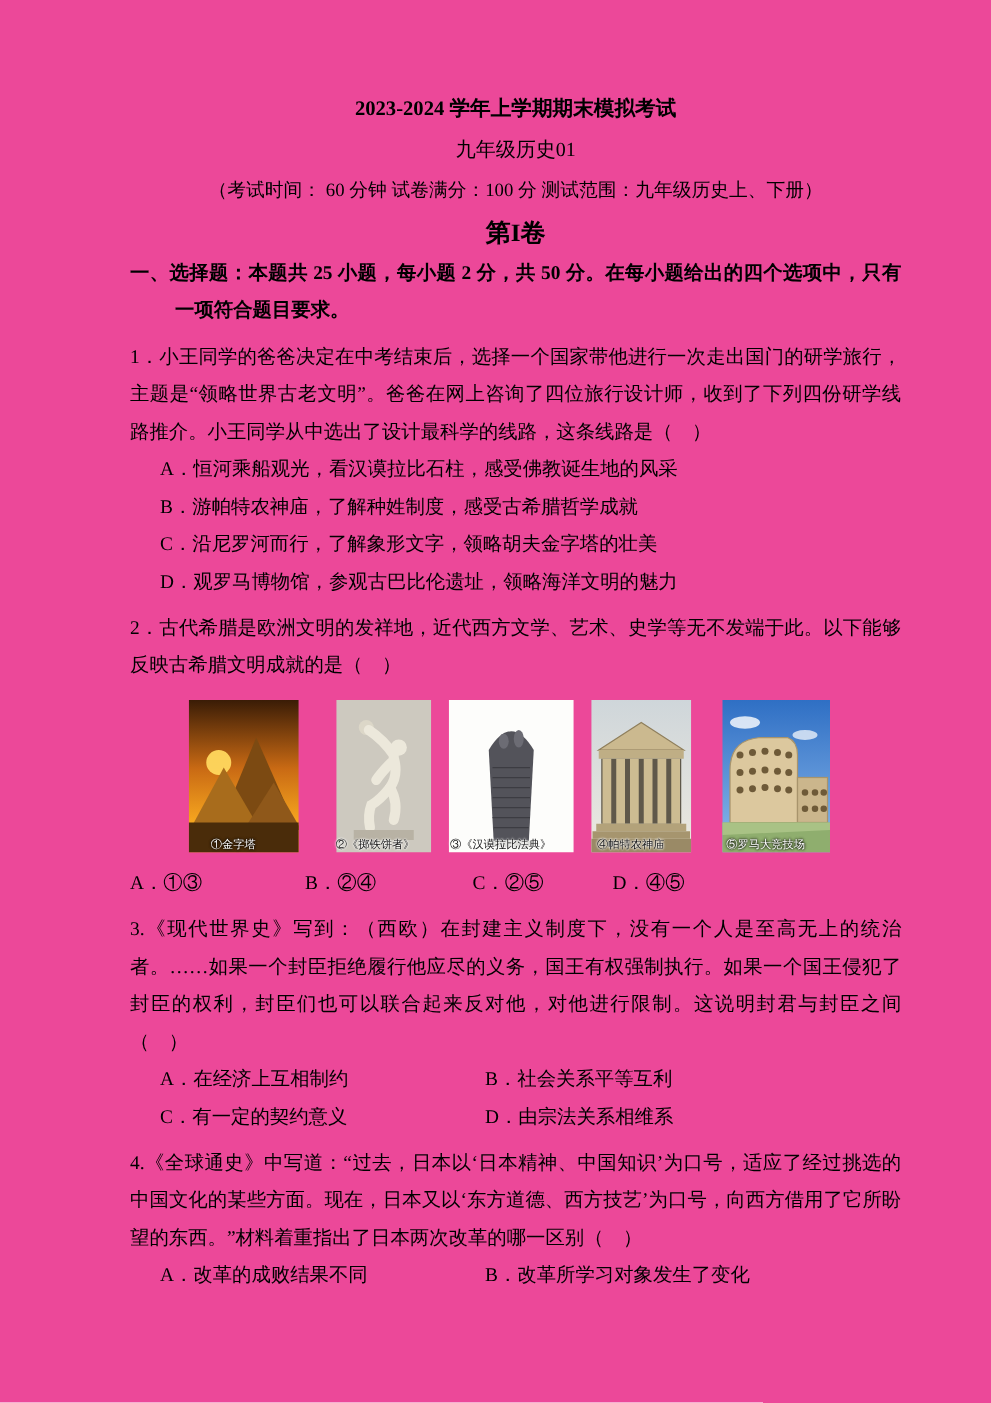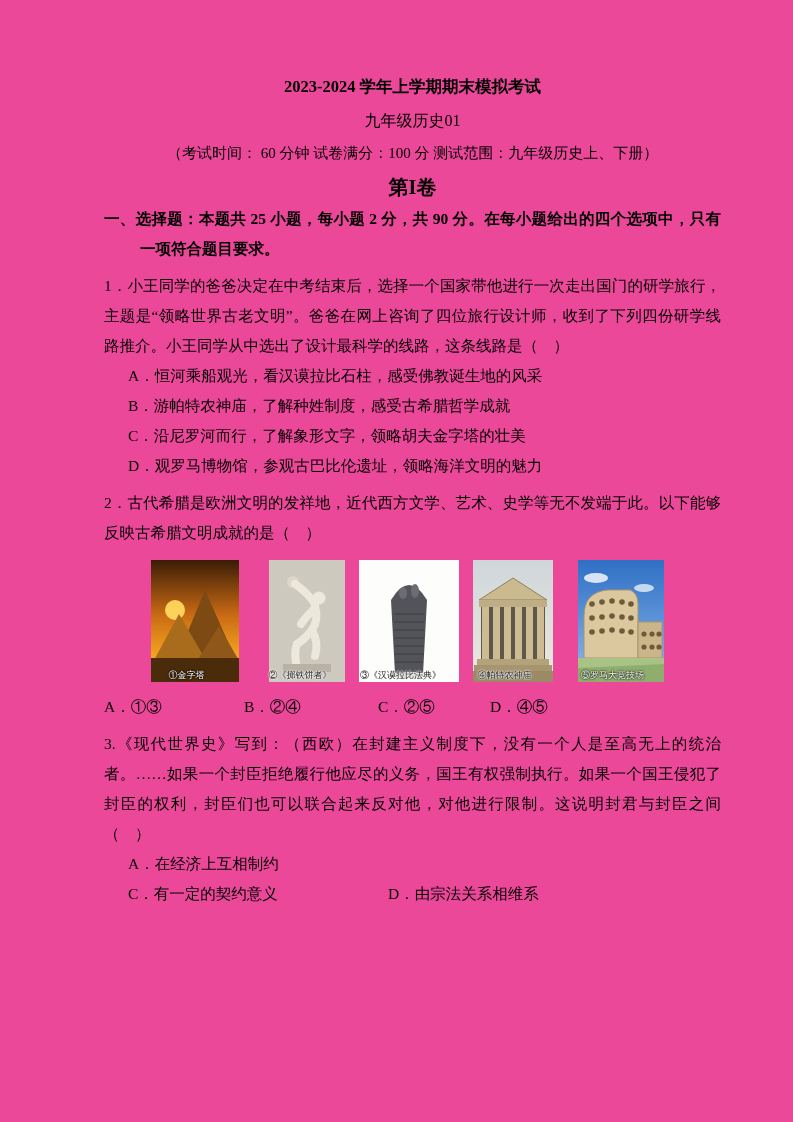--- a/index.html
+++ b/index.html
@@ -62,21 +62,21 @@
 </head>
 <body>
 
 <div class="page">
 
   <div class="exam-title center">2023-2024 学年上学期期末模拟考试</div>
   <div class="exam-subtitle center">九年级历史01</div>
   <div class="exam-meta center">（考试时间：  60 分钟   试卷满分：100 分   测试范围：九年级历史上、下册）</div>
   <div class="volume-label center">第I卷</div>
 
-  <div class="section-heading">一、选择题：本题共 25 小题，每小题 2 分，共 90 分。在每小题给出的四个选项中，只有一项符合题目要求。</div>
+  <div class="section-heading">一、选择题：本题共 25 小题，每小题 2 分，共 50 分。在每小题给出的四个选项中，只有一项符合题目要求。</div>
 
   <div class="question">
     <p class="stem">1．小王同学的爸爸决定在中考结束后，选择一个国家带他进行一次走出国门的研学旅行，主题是“领略世界古老文明”。爸爸在网上咨询了四位旅行设计师，收到了下列四份研学线路推介。小王同学从中选出了设计最科学的线路，这条线路是（　）</p>
     <p class="opt-line">A．恒河乘船观光，看汉谟拉比石柱，感受佛教诞生地的风采</p>
     <p class="opt-line">B．游帕特农神庙，了解种姓制度，感受古希腊哲学成就</p>
     <p class="opt-line">C．沿尼罗河而行，了解象形文字，领略胡夫金字塔的壮美</p>
     <p class="opt-line">D．观罗马博物馆，参观古巴比伦遗址，领略海洋文明的魅力</p>
   </div>
 
   <div class="question">
@@ -216,22 +216,30 @@
       <span>B．②④</span>
       <span>C．②⑤</span>
       <span>D．④⑤</span>
     </div>
   </div>
 
   <div class="question">
     <p class="stem">3.《现代世界史》写到：（西欧）在封建主义制度下，没有一个人是至高无上的统治者。……如果一个封臣拒绝履行他应尽的义务，国王有权强制执行。如果一个国王侵犯了封臣的权利，封臣们也可以联合起来反对他，对他进行限制。这说明封君与封臣之间（　）</p>
     <div class="opt-grid-row">
       <span class="col-a">A．在经济上互相制约</span>
+      <span>B．社会关系平等互利</span>
     </div>
     <div class="opt-grid-row">
       <span class="col-a">C．有一定的契约意义</span>
       <span>D．由宗法关系相维系</span>
     </div>
   </div>
 
+  <div class="question">
+    <p class="stem">4.《全球通史》中写道：“过去，日本以‘日本精神、中国知识’为口号，适应了经过挑选的中国文化的某些方面。现在，日本又以‘东方道德、西方技艺’为口号，向西方借用了它所盼望的东西。”材料着重指出了日本两次改革的哪一区别（　）</p>
+    <div class="opt-grid-row">
+      <span class="col-a">A．改革的成败结果不同</span>
+      <span>B．改革所学习对象发生了变化</span>
+    </div>
+  </div>
 
 
 </div>
 
 </body></html>

